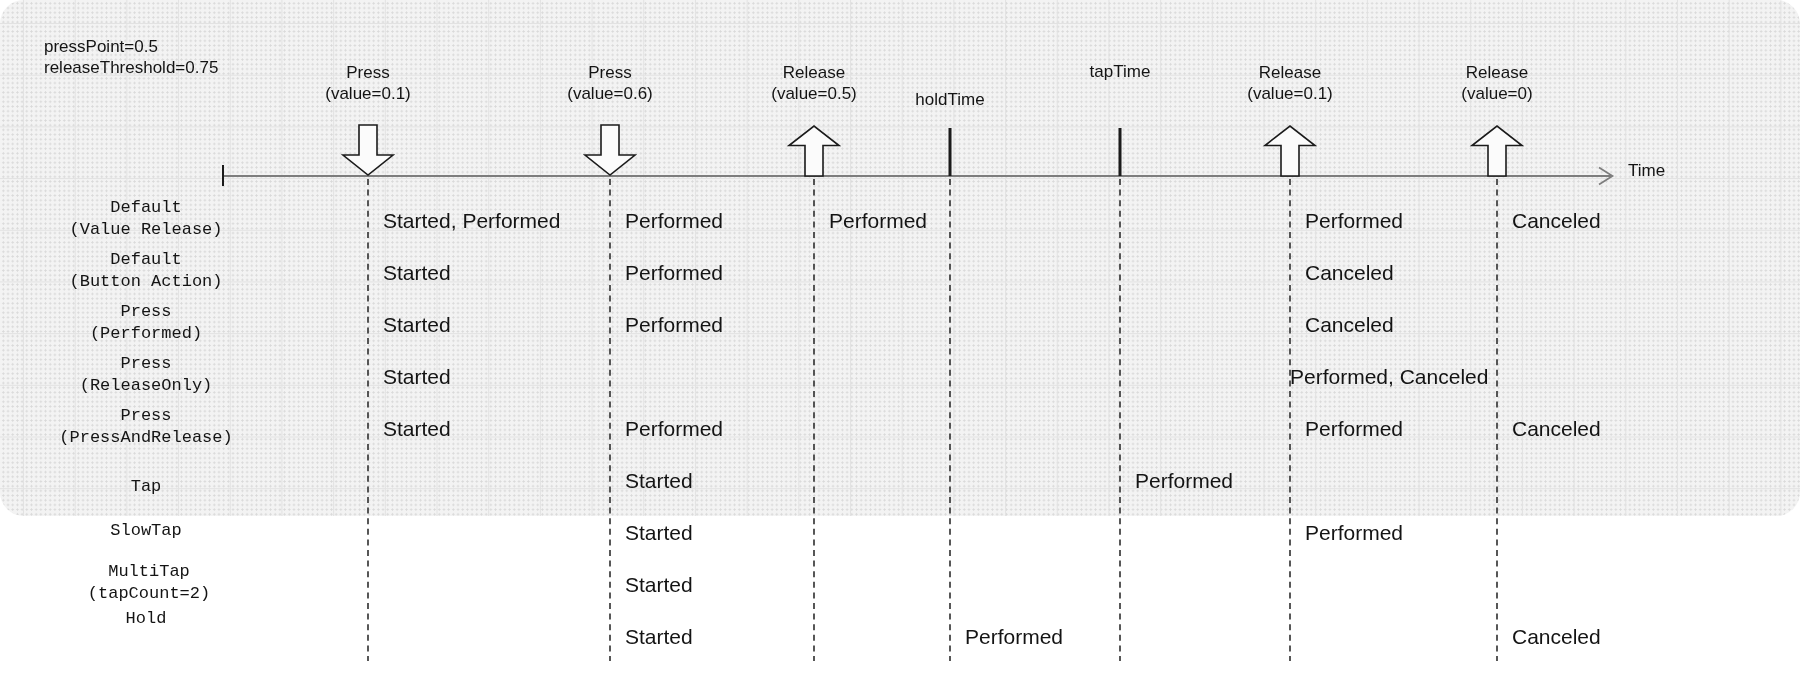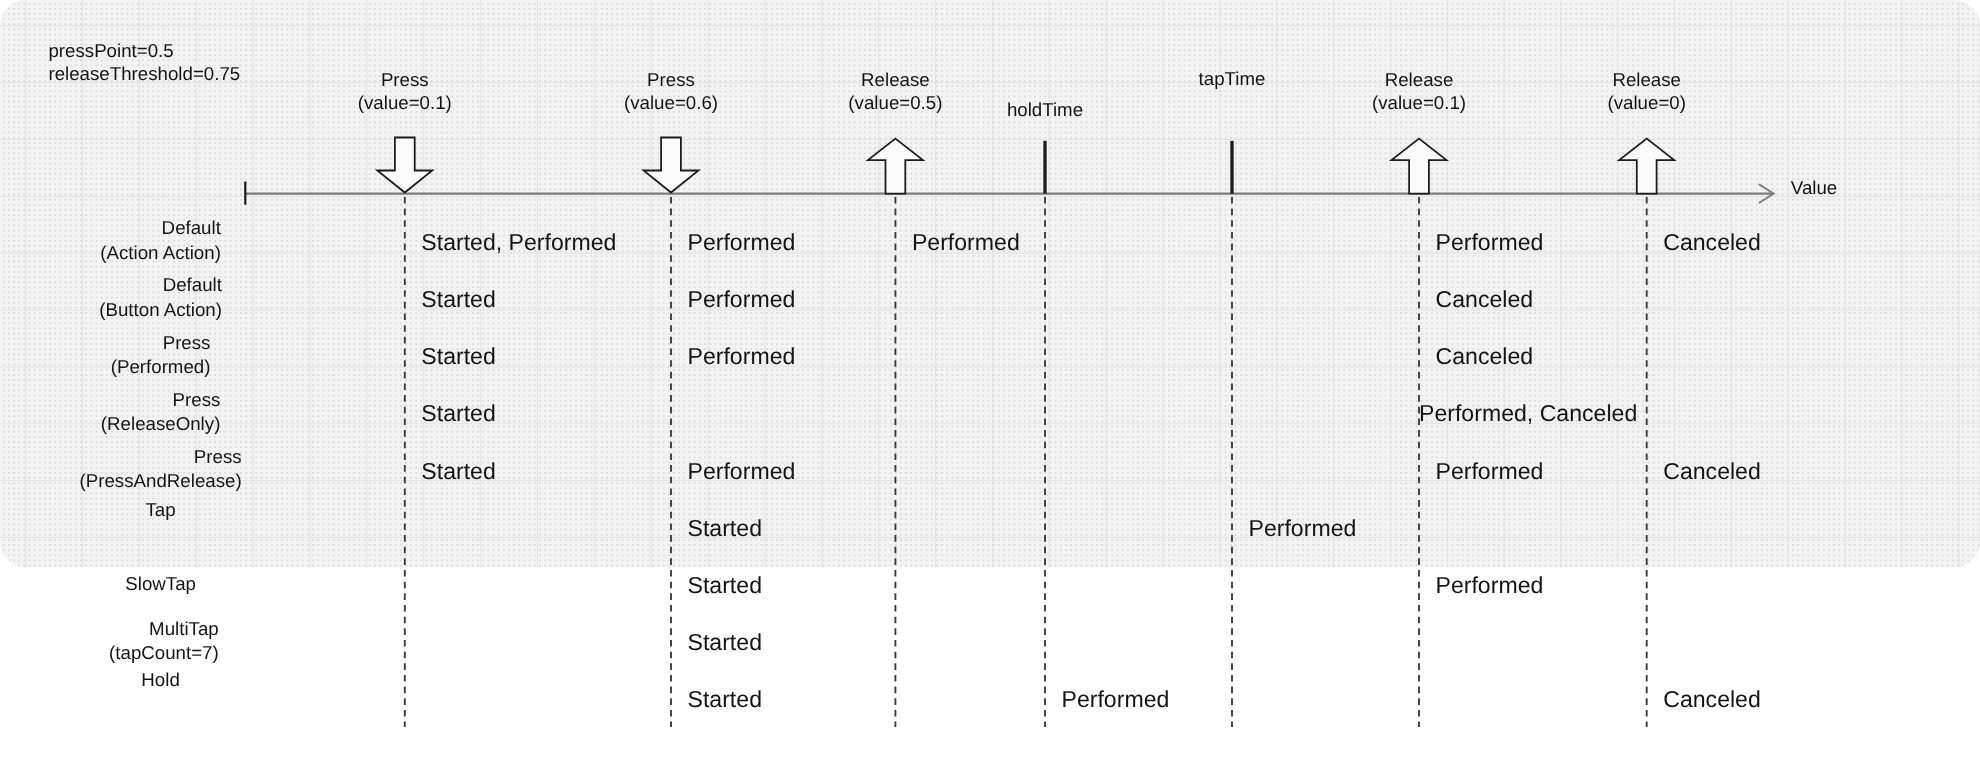--- a/index.html
+++ b/index.html
@@ -21,21 +21,21 @@
   }
   #diagram-svg{position:absolute;left:0;top:0;width:1800px;height:700px;pointer-events:none;}
   .abs{position:absolute;white-space:nowrap;}
   #config{left:44px;top:36px;font-size:17px;line-height:21px;}
   .event-title{
     transform:translateX(-50%);
     text-align:center;font-size:17px;line-height:21px;
   }
   .row-label{
     transform:translate(-50%,-50%);
-    text-align:right;font-size:17px;line-height:22px;
+    text-align:center;font-size:17px;line-height:22px;font-family:Liberation Mono, monospace;
   }
   .cell{
     transform:translateY(-50%);
     font-size:21px;line-height:20px;
   }
   #time-label{
     transform:translateY(-50%);
     font-size:17px;
   }
 </style>
@@ -92,47 +92,47 @@
         <div>(value=0.1)</div>
       </div>
       <div class="abs event-title" style="left: 1497px; top: 62px;">
         <div>Release</div>
         <div>(value=0)</div>
       </div>
     </div>
   <div id="row-labels">
       <div class="abs row-label" style="left: 146px; top: 219px;">
         <div>Default</div>
-        <div>(Action Action)</div>
+        <div>(Value Release)</div>
       </div>
       <div class="abs row-label" style="left: 146px; top: 271px;">
         <div>Default</div>
         <div>(Button Action)</div>
       </div>
       <div class="abs row-label" style="left: 146px; top: 323px;">
         <div>Press</div>
         <div>(Performed)</div>
       </div>
       <div class="abs row-label" style="left: 146px; top: 375px;">
         <div>Press</div>
         <div>(ReleaseOnly)</div>
       </div>
       <div class="abs row-label" style="left: 146px; top: 427px;">
         <div>Press</div>
         <div>(PressAndRelease)</div>
       </div>
-      <div class="abs row-label" style="left: 146px; top: 464px;">
+      <div class="abs row-label" style="left: 146px; top: 487px;">
         <div>Tap</div>
       </div>
       <div class="abs row-label" style="left: 146px; top: 531px;">
         <div>SlowTap</div>
       </div>
       <div class="abs row-label" style="left: 149px; top: 583px;">
         <div>MultiTap</div>
-        <div>(tapCount=7)</div>
+        <div>(tapCount=2)</div>
       </div>
       <div class="abs row-label" style="left: 146px; top: 619px;">
         <div>Hold</div>
       </div>
     </div>
   <div id="cells">
       <div class="abs cell" style="left: 383px; top: 221px;">Started, Performed</div>
       <div class="abs cell" style="left: 625px; top: 221px;">Performed</div>
       <div class="abs cell" style="left: 829px; top: 221px;">Performed</div>
       <div class="abs cell" style="left: 1305px; top: 221px;">Performed</div>
@@ -152,14 +152,14 @@
       <div class="abs cell" style="left: 625px; top: 481px;">Started</div>
       <div class="abs cell" style="left: 1135px; top: 481px;">Performed</div>
       <div class="abs cell" style="left: 625px; top: 533px;">Started</div>
       <div class="abs cell" style="left: 1305px; top: 533px;">Performed</div>
       <div class="abs cell" style="left: 625px; top: 585px;">Started</div>
       <div class="abs cell" style="left: 625px; top: 637px;">Started</div>
       <div class="abs cell" style="left: 965px; top: 637px;">Performed</div>
       <div class="abs cell" style="left: 1512px; top: 637px;">Canceled</div>
     </div>
 
-  <div id="time-label" class="abs" style="left: 1628px; top: 171px;">Value</div>
+  <div id="time-label" class="abs" style="left: 1628px; top: 171px;">Time</div>
 </div>
 
 </body></html>

